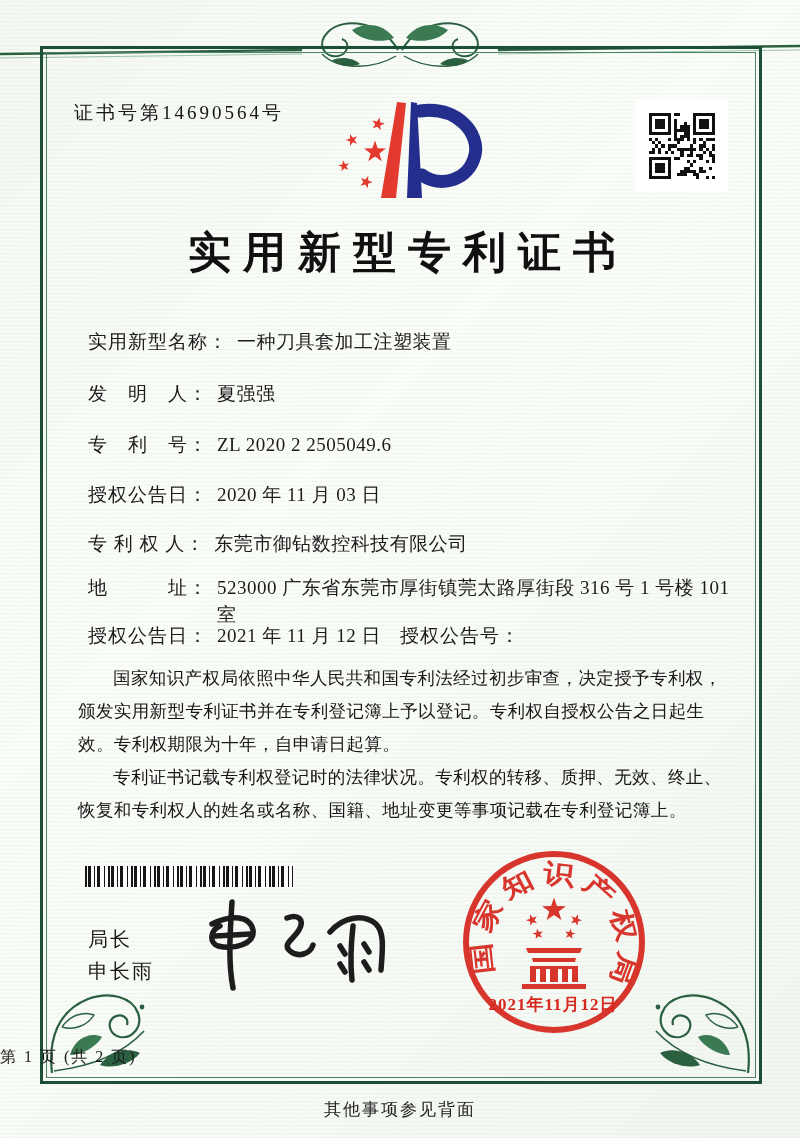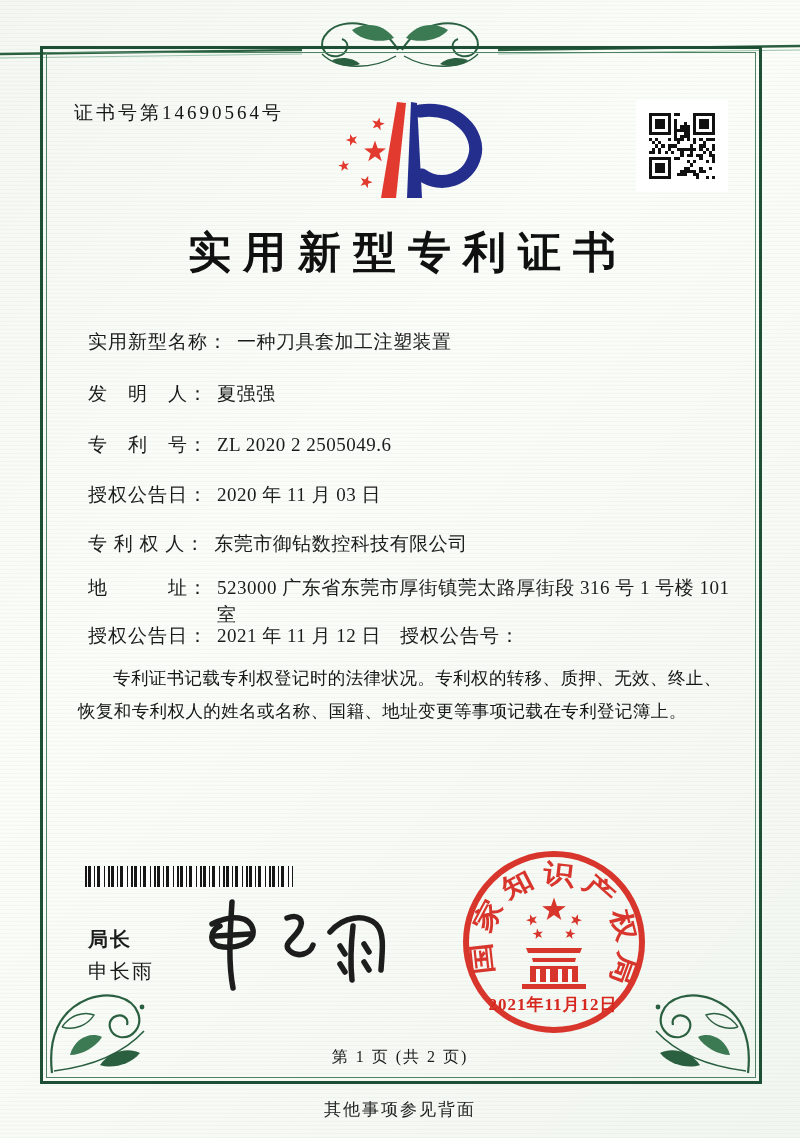--- a/index.html
+++ b/index.html
@@ -40,29 +40,29 @@
   
   #body-text{left:78px;top:662px;width:648px;font-size:17.5px;line-height:1.88;
              color:#161616;}
   #body-text p{margin:0;text-indent:2em;letter-spacing:0.4px;}
   
   #barcode{left:85px;top:866px;width:208px;height:21px;
     background:repeating-linear-gradient(90deg,
       #161616 0 2px,#fdfdfd 2px 3px,#161616 3px 6px,#fdfdfd 6px 9px,
       #161616 9px 10px,#fdfdfd 10px 12px,#161616 12px 15px,#fdfdfd 15px 19px,
       #161616 19px 20px,#fdfdfd 20px 23px);}
-  #director-title{left:88px;top:926px;font-size:20px;letter-spacing:2px;font-weight:bold;}
+  #director-title{left:88px;top:926px;font-size:20px;letter-spacing:2px;}
   #director-name{left:88px;top:958px;font-size:20px;letter-spacing:2px;}
   #signature{left:192px;top:888px;}
   
   #seal{left:460px;top:848px;}
   #seal-date{left:468px;top:993px;width:170px;text-align:center;
              color:var(--seal-red,#d6281e);font-size:17px;letter-spacing:1px;font-weight:600;}
   
-  #page-no{left:0;top:1047px;width:100%;text-align:center;font-size:16px;letter-spacing:2px;}
+  #page-no{left:0;top:1047px;width:100%;text-align:left;font-size:16px;letter-spacing:2px;}
   #back-note{left:0;top:1098px;width:100%;text-align:center;font-size:17px;letter-spacing:2px;color:#222;}
   .green-stroke{stroke:#2a5f40;fill:none;}
   svg{display:block;}
 </style>
 </head>
 <body>
 
 <div id="photo">
 
   <svg width="0" height="0" aria-hidden="true">
@@ -279,20 +279,21 @@
   </div>
   <div class="field-row" id="row-grant">
     <span class="field-label">授权公告日：</span>
     <span class="field-value">2021 年 11 月 12 日</span>
     <span id="grant-no-pair">
       <span class="field-label">授权公告号：</span>
     </span>
   </div>
 
   <div class="abs" id="body-text">
+    <p>国家知识产权局依照中华人民共和国专利法经过初步审查，决定授予专利权，颁发实用新型专利证书并在专利登记簿上予以登记。专利权自授权公告之日起生效。专利权期限为十年，自申请日起算。</p>
     <p>专利证书记载专利权登记时的法律状况。专利权的转移、质押、无效、终止、恢复和专利权人的姓名或名称、国籍、地址变更等事项记载在专利登记簿上。</p>
   </div>
 
   <div class="abs" id="barcode"></div>
 
   <div class="abs" id="director-title">局长</div>
   <div class="abs" id="director-name">申长雨</div>
 
   <svg class="abs" id="signature" width="210" height="108">
     <g fill="none" stroke="#1d1d1d" stroke-width="5.5" stroke-linecap="round" stroke-linejoin="round">

